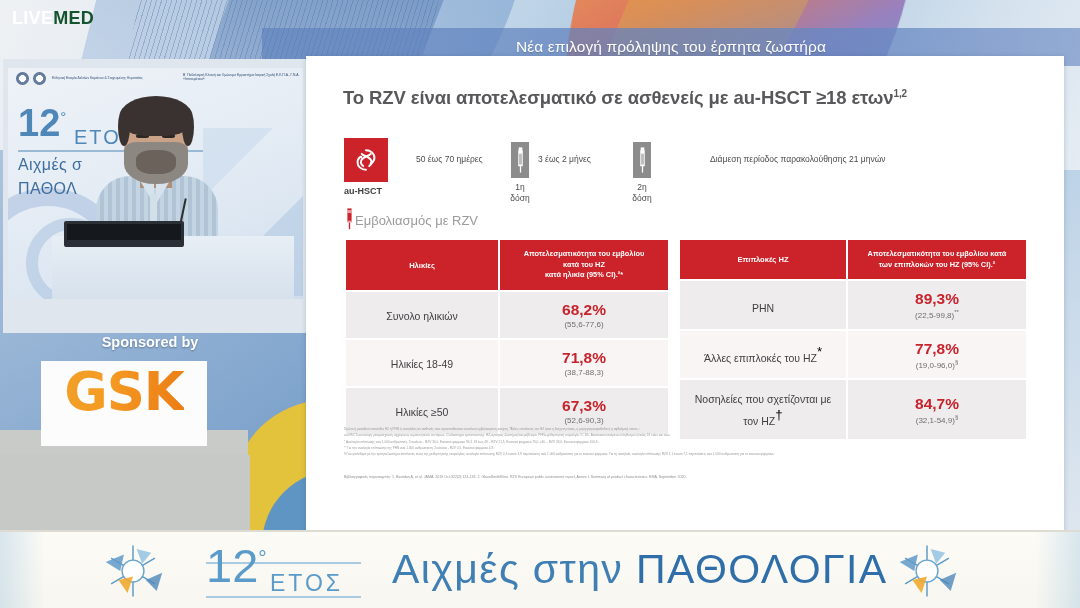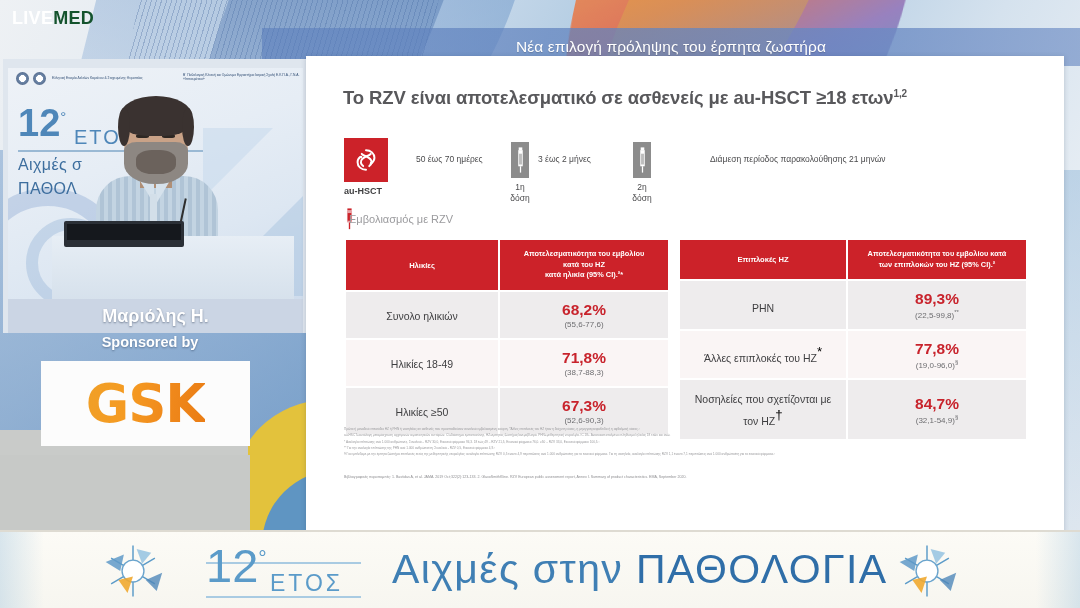--- a/index.html
+++ b/index.html
@@ -192,22 +192,22 @@
   #speaker-name { color:#ffffff; font-weight:700; font-size:18px;
     text-shadow:0 1px 2px rgba(20,35,60,.45); }
 
   
   #sponsor-label {
     position:absolute; left:3px; top:334px; width:294px;
     text-align:center; color:#ffffff; font-size:14.5px; font-weight:700;
     text-shadow:0 1px 2px rgba(20,35,60,.4);
   }
   #sponsor-logo-box {
-    position:absolute; left:41px; top:361px; width:209px; height:85px;
-    background:#fcfcfc; display:flex; align-items:center; justify-content:center;
+    position:absolute; left:41px; top:361px; width:166px; height:85px;
+    background:#fcfcfc; display:flex; justify-content:center;
   }
   #gsk-text {
     font-size:53px; font-weight:700; letter-spacing:-1px;
     background:linear-gradient(100deg,#f0a028 0%,#f59b22 35%,#f08a1c 65%,#ea7c14 100%);
     -webkit-background-clip:text; background-clip:text; color:transparent;
     font-family:"DejaVu Sans", sans-serif;
   }
 
   
   #slide {
@@ -240,21 +240,21 @@
   }
   #syr1 { left:167px; }
   #syr2 { left:289px; }
   .dose-label { position:absolute; font-size:8.5px; color:#4a4a4c;
     text-align:center; line-height:1.25; width:50px; }
   #dose1 { left:151px; top:44px; }
   #dose2 { left:273px; top:44px; }
   #followup { position:absolute; left:366px; top:16px; font-size:8.5px;
     color:#4a4a4c; white-space:nowrap; }
   #legend-syr { position:absolute; left:0px; top:70px; width:11px; height:22px; }
-  #legend-text { position:absolute; left:5px; top:75px; font-size:11px;
+  #legend-text { position:absolute; left:11px; top:75px; font-size:13px;
     color:#9b9b9e; white-space:nowrap; }
 
   
   .tbl { position:absolute; top:182px; border-collapse:collapse; table-layout:fixed; }
   #tbl-left  { left:38px;  width:324px; }
   #tbl-right { left:372px; width:348px; }
   .tbl th {
     background:#cc2229; color:#ffffff; font-size:7.6px; font-weight:700;
     line-height:1.45; padding:9px 6px; text-align:center;
     border:2px solid #ffffff; vertical-align:middle;
@@ -381,23 +381,20 @@
       <div id="sp-hair2"></div>
       <div id="sp-hair3"></div>
       <div id="sp-mic"></div>
     </div>
     <div id="podium"></div>
     <div id="laptop">
       <div id="laptop-screen"></div>
     </div>
   </div>
 
-  <div id="speaker-namebar">
-    <span id="speaker-name">Μαριόλης Η.</span>
-  </div>
 </div>
 
 <div id="sponsor-label">Sponsored by</div>
 <div id="sponsor-logo-box">
   <span id="gsk-text">GSK</span>
 </div>
 
 <div id="slide">
 
   <div id="slide-title">

